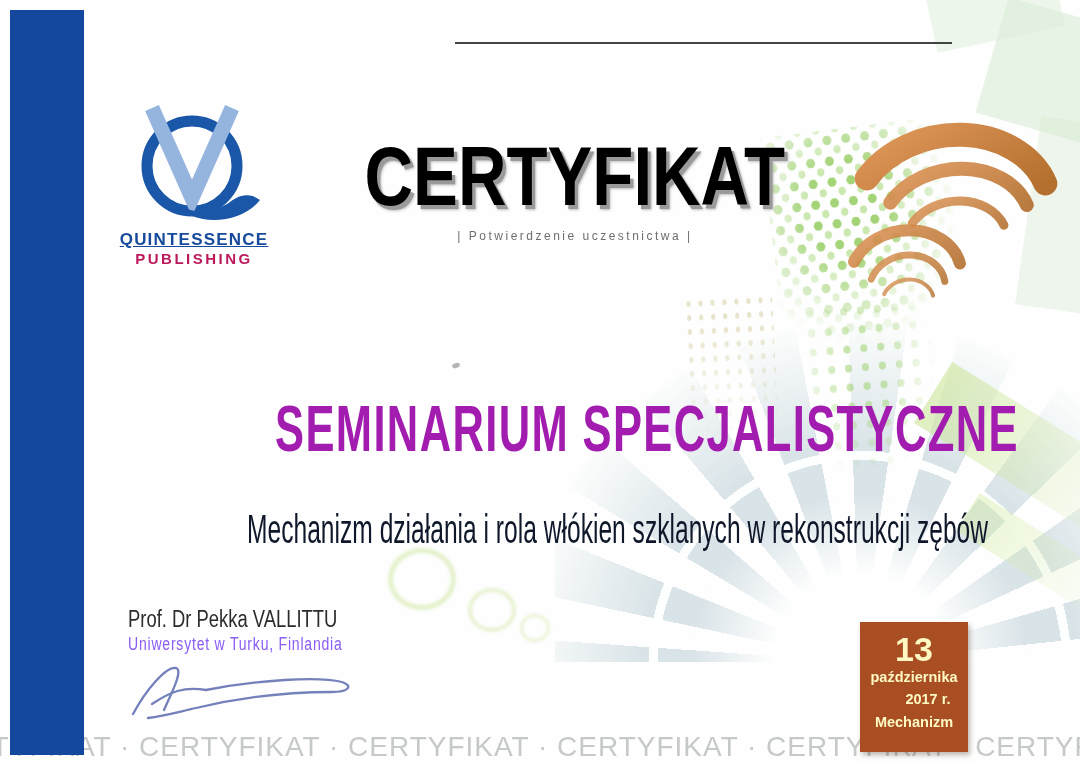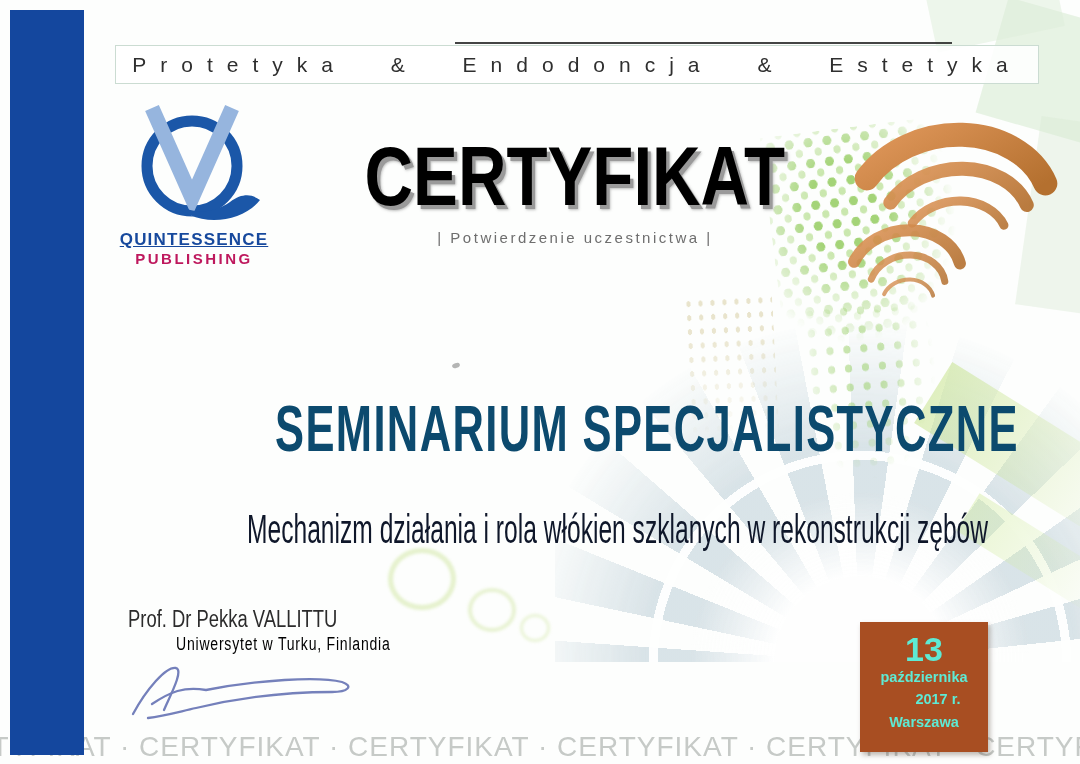--- a/index.html
+++ b/index.html
@@ -65,40 +65,40 @@
   .logo-line2{position:absolute;left:104px;top:250px;width:180px;text-align:center;z-index:2;
       font-size:15px;font-weight:bold;color:#be185d;letter-spacing:2.5px;}
 
   
   .cond{display:inline-block;white-space:nowrap;}
   .title-row{position:absolute;left:170px;top:134px;width:810px;text-align:center;z-index:2;
       font-size:84px;font-weight:bold;color:#000000;line-height:84px;
       text-shadow:4px 4px 0 #9a9a9a, 5px 5px 3px rgba(110,110,110,.45);}
   .title-row .cond{transform:scaleX(.80);}
   .subtitle-row{position:absolute;left:170px;top:229px;width:810px;text-align:center;z-index:2;
-      font-size:15px;color:#6e6e6e;letter-spacing:2.5px;}
+      font-size:12px;color:#6e6e6e;letter-spacing:2.5px;}
   .name-row{position:absolute;left:100px;top:300px;width:950px;text-align:center;z-index:2;
       font-size:38px;font-weight:bold;color:#101010;line-height:42px;}
   .name-row .cond{transform:scaleX(.80);}
   .sem-row{position:absolute;left:100px;top:398px;width:950px;text-align:left;z-index:2;
-      font-size:64px;font-weight:bold;color:#0c4a6e;line-height:62px;letter-spacing:2px;}
+      font-size:64px;font-weight:bold;color:#a21caf;line-height:62px;letter-spacing:2px;}
   .sem-row .cond{transform:scaleX(.68);}
   .topic-row{position:absolute;left:0px;top:506px;width:1044px;text-align:center;z-index:2;
       font-size:41px;color:#0f172a;line-height:46px;}
   .topic-row .cond{transform:scaleX(.60);}
 
   .prof-row{position:absolute;left:128px;top:606px;z-index:2;font-size:23px;color:#2b2b2b;}
   .prof-row .cond{transform:scaleX(.80);transform-origin:left;}
-  .aff-row{position:absolute;left:128px;top:634px;z-index:2;font-size:18px;color:#000000;letter-spacing:1px;margin-left:48px;}
+  .aff-row{position:absolute;left:128px;top:634px;z-index:2;font-size:18px;color:#8b5cf6;letter-spacing:1px;}
   .aff-row .cond{transform:scaleX(.78);transform-origin:left;}
   .signature{position:absolute;left:118px;top:652px;z-index:2;}
 
   
-  .date-box{position:absolute;left:860px;top:622px;width:128px;height:130px;background:#a84e22;z-index:4;
-      box-shadow:2px 3px 5px rgba(70,50,35,.35);color:#5eead4;text-align:center;}
+  .date-box{position:absolute;left:860px;top:622px;width:108px;height:130px;background:#a84e22;z-index:4;
+      box-shadow:2px 3px 5px rgba(70,50,35,.35);color:#fef9c3;text-align:center;}
   .date-day{font-size:34px;font-weight:bold;margin-top:9px;line-height:36px;}
   .date-month{font-size:14.5px;font-weight:bold;margin-top:2px;}
   .date-year{font-size:14.5px;font-weight:bold;margin-top:6px;padding-left:28px;}
   .date-city{font-size:14.5px;font-weight:bold;margin-top:7px;}
 
   
   .strip{position:absolute;left:-70px;top:730px;width:1400px;height:34px;z-index:1;
       font-size:28px;line-height:34px;color:#c6cac7;letter-spacing:1px;white-space:nowrap;overflow:hidden;}
 </style>
 </head>
@@ -132,21 +132,20 @@
       <path d="M74,100 A76,60 0 0 1 208,126" stroke-width="14" opacity=".92"></path>
       <path d="M92,124 A52,42 0 0 1 182,142" stroke-width="9" opacity=".88"></path>
       <path d="M28,152 A56,46 0 0 1 132,172" stroke-width="12" opacity=".9"></path>
       <path d="M42,172 A38,32 0 0 1 114,187" stroke-width="7" opacity=".85"></path>
       <path d="M52,189 A26,22 0 0 1 100,199" stroke-width="4" opacity=".8"></path>
     </g>
   </svg>
 
   <div class="blue-bar"></div>
   <div class="top-line"></div>
-  <div class="band">Protetyka &amp; Endodoncja &amp; Estetyka</div>
 
   <svg class="logo-svg" width="150" height="130" viewBox="0 0 150 130">
     <circle cx="74" cy="64" r="45" fill="none" stroke="#1b57a8" stroke-width="11"></circle>
     <path d="M34,6 L74,96 L114,6" fill="none" stroke="#96b5de" stroke-width="15" stroke-linejoin="miter"></path>
     <path d="M50,96 C68,112 92,114 112,100 C124,91 134,92 142,98 C128,116 96,124 72,113 C60,108 53,101 50,96 Z" fill="#1b57a8"></path>
   </svg>
   <div class="logo-line1">QUINTESSENCE</div>
   <div class="logo-line2">PUBLISHING</div>
 
   <div class="title-row">
@@ -170,18 +169,18 @@
     <g fill="none" stroke="#6673b4" stroke-width="2.3" stroke-linecap="round" opacity=".9">
       <path d="M15,62 C28,38 48,14 58,16 C66,18 52,44 46,58"></path>
       <path d="M34,52 C52,40 66,34 88,38 C140,28 200,24 224,30 C236,34 230,40 214,40 C168,40 120,46 78,56 C60,60 46,64 30,66"></path>
     </g>
   </svg>
 
   <div class="date-box">
     <div class="date-day">13</div>
     <div class="date-month">października</div>
     <div class="date-year">2017 r.</div>
-    <div class="date-city">Warszawa</div>
+    <div class="date-city">Mechanizm</div>
   </div>
 
   <div class="strip">CERTYFIKAT · CERTYFIKAT · CERTYFIKAT · CERTYFIKAT · CERTYFIKAT · CERTYFIKAT · CERTYFIKAT · CERTYFIKAT · CERTYFIKAT</div>
 
 </div>
 
 </body></html>

